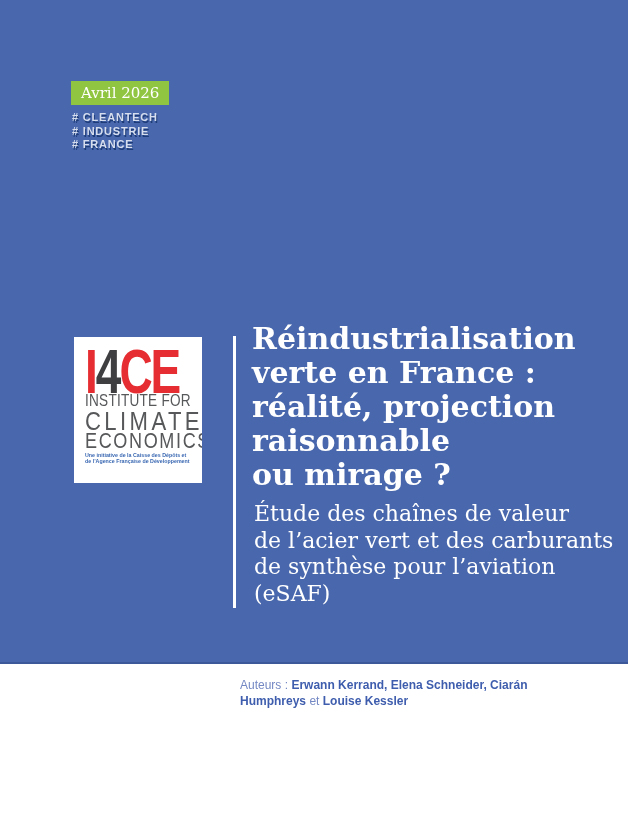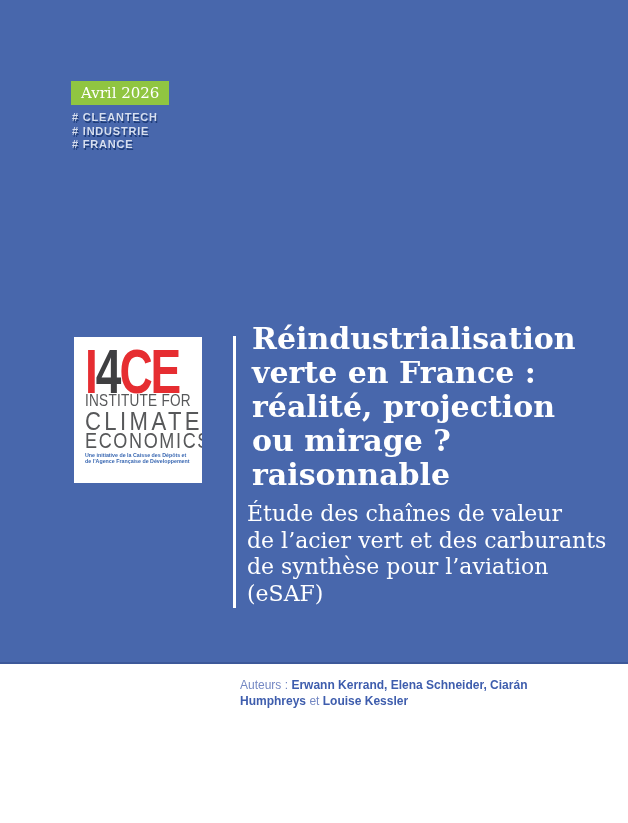--- a/index.html
+++ b/index.html
@@ -67,21 +67,21 @@
     position:absolute; left:233px; top:336px;
     width:2.5px; height:272px; background:#ffffff;
   }
   .title {
     position:absolute; left:252px; top:322px; margin:0;
     font-family:"DejaVu Serif", serif; font-weight:bold;
     font-size:30px; line-height:34px; color:#ffffff;
   }
   .title span { display:block; }
   .subtitle {
-    position:absolute; left:247px; top:501px; margin:0;
+    position:absolute; left:254px; top:501px; margin:0;
     font-family:"DejaVu Serif", serif; font-weight:normal;
     font-size:22px; line-height:26.5px; color:#ffffff;
   }
   .subtitle span { display:block; }
   
   .authors-area {
     position:absolute; left:0; top:666px; width:628px; height:157px;
     background:#ffffff;
   }
   .authors {
@@ -119,22 +119,22 @@
         <div>de l’Agence Française de Développement</div>
       </div>
     </div>
 
     <div class="divider"></div>
 
     <h1 class="title">
       <span>Réindustrialisation</span>
       <span>verte en France :</span>
       <span>réalité, projection</span>
+      <span>raisonnable</span>
       <span>ou mirage ?</span>
-      <span>raisonnable</span>
     </h1>
 
     <h2 class="subtitle">
       <span>Étude des chaînes de valeur</span>
       <span>de l’acier vert et des carburants</span>
       <span>de synthèse pour l’aviation (eSAF)</span>
     </h2>
 
   </section>
 

